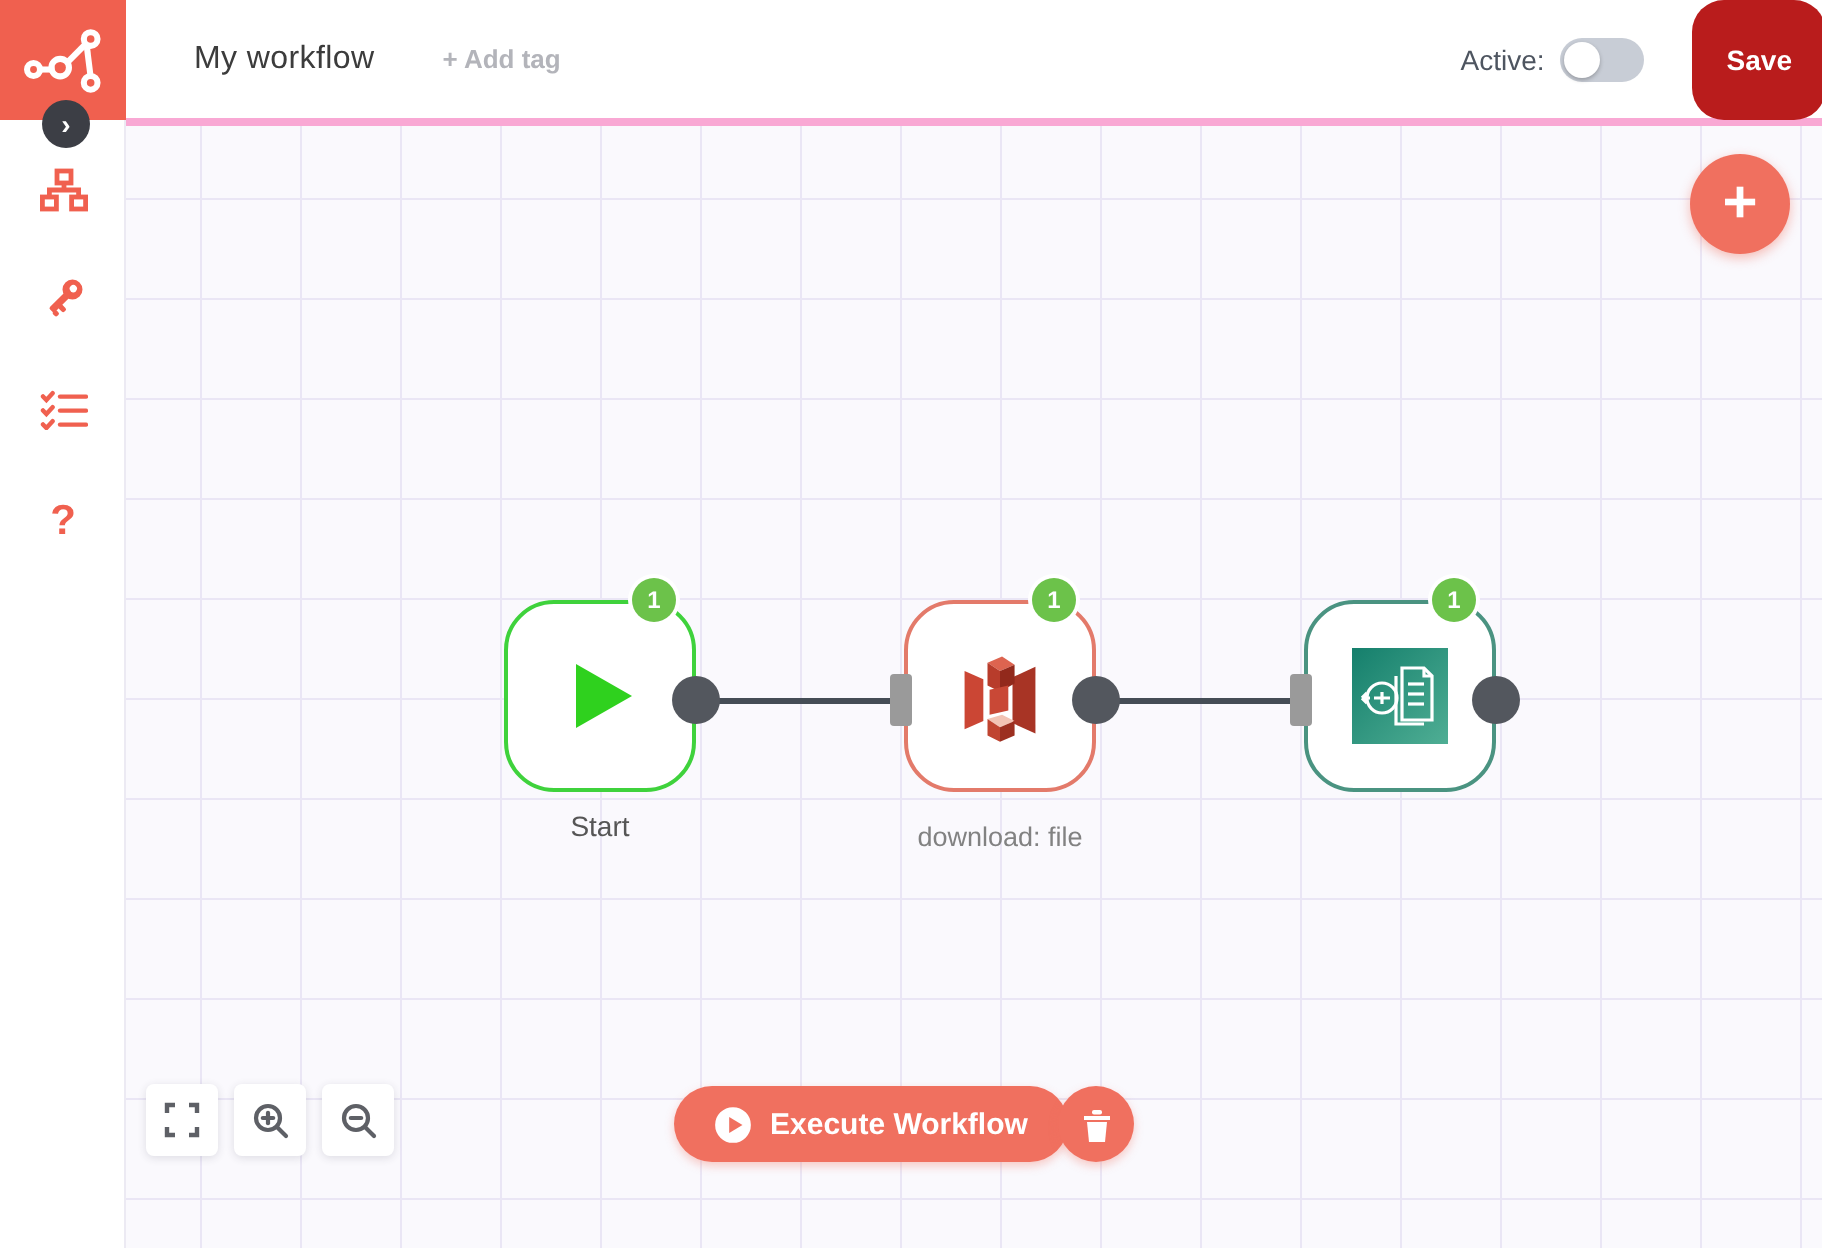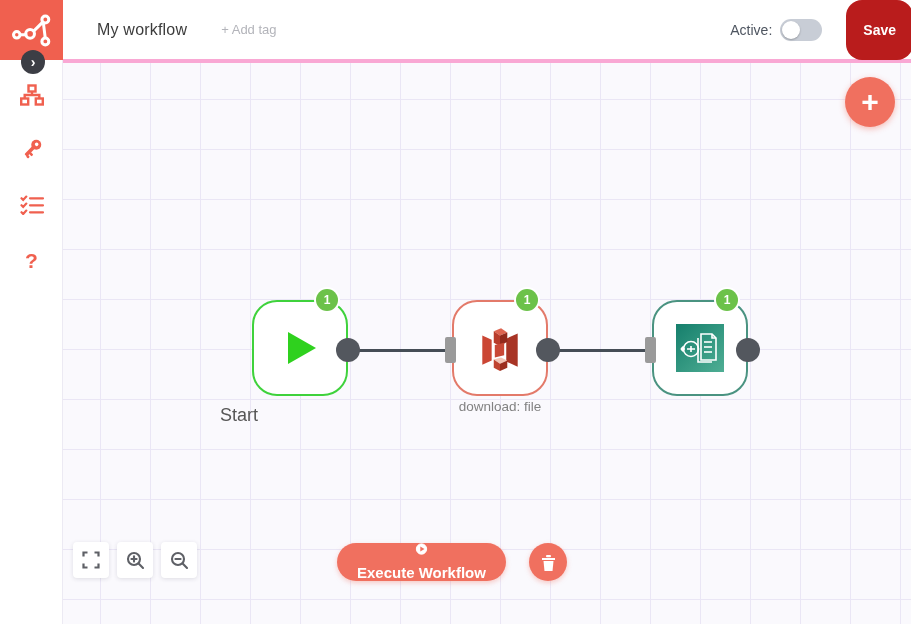--- a/index.html
+++ b/index.html
@@ -17,21 +17,21 @@
   .side-icon { position:absolute; left:0; width:63px; height:30px;
     display:flex; align-items:center; justify-content:center; cursor:pointer; }
   .side-icon svg { display:block; }
   .help-glyph { color:#f0604f; font-size:21px; font-weight:bold; }
 
   
   .header { position:absolute; left:63px; top:0; width:880px; height:63px;
     background:#ffffff; border-bottom:4px solid #f9a8d4; display:flex;
     align-items:center; z-index:20; }
   .wf-title { margin-left:34px; font-size:16px; color:#3c3c3c; letter-spacing:.2px; }
-  .add-tag { margin-left:34px; font-size:13px; color:#b3b4ba; cursor:pointer; }
+  .add-tag { margin-left:34px; font-size:13px; color:#b3b4ba; cursor:pointer;font-weight:bold; }
   .header-spacer { flex:1; }
   .active-label { font-size:14px; color:#4e5560; }
   .toggle { width:42px; height:22px; border-radius:11px; background:#c8cdd6;
     margin-left:8px; position:relative; cursor:pointer; }
   .toggle-knob { position:absolute; left:2px; top:2px; width:18px; height:18px;
     border-radius:50%; background:#ffffff; box-shadow:0 1px 2px rgba(0,0,0,.25); }
   .save-btn { margin-left:24px; margin-right:30px; background:#b91c1c; color:#fff;
     border:none; border-radius:16px; padding:22px 17px; font-size:14px; font-weight:bold;
     font-family:inherit; cursor:pointer; }
 
@@ -58,31 +58,31 @@
   .nb-coral  { border:2px solid #e37a6a; }
   .nb-teal   { border:2px solid #4a9381; }
   .node-badge { position:absolute; top:-13px; right:8px; width:22px; height:22px;
     border-radius:50%; background:#6cc24a; box-shadow:0 0 0 2px #ffffff; color:#fff;
     font-size:12px; font-weight:bold; display:flex; align-items:center;
     justify-content:center; }
   .port-out { position:absolute; right:-14px; top:36px; width:24px; height:24px;
     border-radius:50%; background:#53575e; cursor:pointer; }
   .port-in { position:absolute; left:-9px; top:35px; width:11px; height:26px;
     border-radius:2px; background:#9a9a9a; cursor:pointer; }
-  .node-label { margin-top:9px; font-size:18px; color:#565656; }
-  .node-sublabel { margin-top:3px; text-align:center; font-size:13.5px; color:#828282; }
+  .node-label { margin-top:9px; text-align:center; font-size:14px; color:#565656; }
+  .node-sublabel { margin-top:15px; text-align:center; font-size:13.5px; color:#828282; }
 
   
   .zoom-btn { position:absolute; top:479px; width:36px; height:36px; background:#fff;
     border:none; border-radius:4px; box-shadow:0 1px 4px rgba(50,50,70,.14);
     display:flex; align-items:center; justify-content:center; cursor:pointer; }
   .exec-btn { position:absolute; left:274px; top:480px; height:38px; border:none;
     border-radius:19px; background:#f0705f; color:#fff; display:flex; align-items:center;
     gap:9px; padding:0 20px; font-size:15px; font-weight:bold; font-family:inherit;
-    cursor:pointer; box-shadow:0 2px 5px rgba(240,112,95,.35);flex-direction:column; }
+    cursor:pointer; box-shadow:0 2px 5px rgba(240,112,95,.35); }
   .trash-btn { position:absolute; left:466px; top:480px; width:38px; height:38px;
     border:none; border-radius:50%; background:#f0705f; display:flex; align-items:center;
     justify-content:center; cursor:pointer; box-shadow:0 2px 5px rgba(240,112,95,.35); }
 </style>
 </head>
 <body>
 
 <div class="sidebar">
   <div class="logo-block">
     <svg width="46" height="40" viewBox="0 0 48 42">

